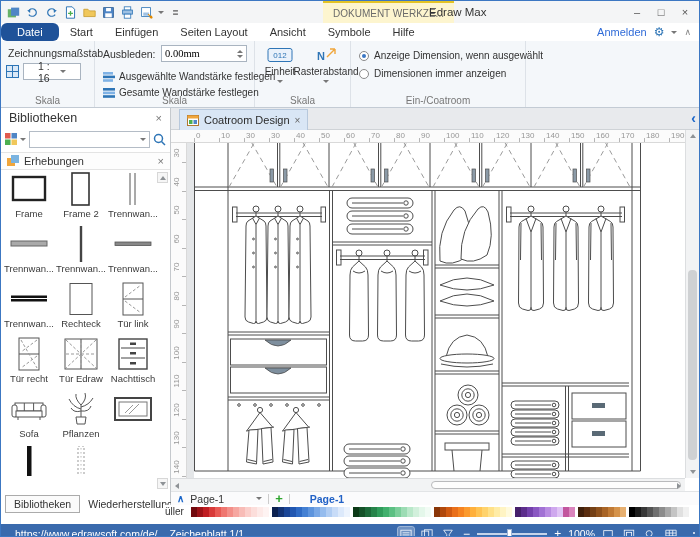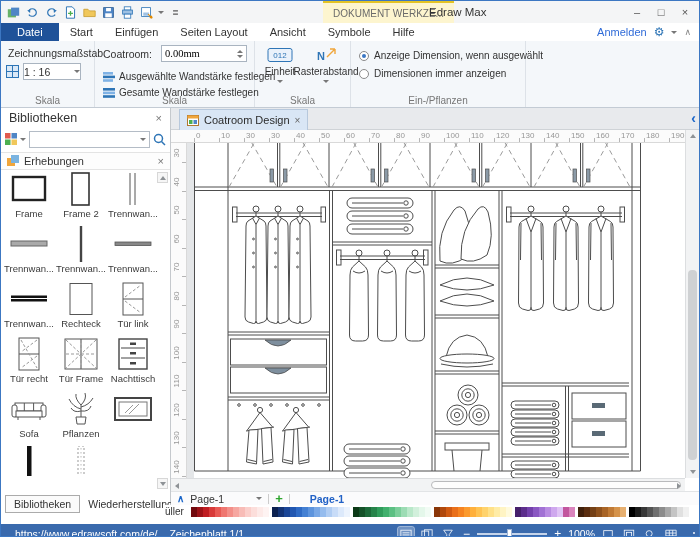--- a/index.html
+++ b/index.html
@@ -11,37 +11,37 @@
   .qat{display:flex;align-items:center;gap:4px;padding-left:5px;}
   .qat .qi{width:15px;height:15px;display:flex;align-items:center;justify-content:center;}
   .qat svg{width:13px;height:13px;display:block;}
   .doc-tools{position:absolute;left:322px;top:0;height:22px;padding:0 10px;background:#fdf5cf;border-top:2px solid #e3c325;color:#6a6a6a;font-size:10px;display:flex;align-items:center;}
   .app-title{position:absolute;left:428px;top:0;height:22px;display:flex;align-items:center;font-size:11.5px;color:#333;}
   .win-btns{position:absolute;right:2px;top:0;height:22px;display:flex;}
   .win-btn{width:24px;height:22px;display:flex;align-items:center;justify-content:center;color:#555;font-size:11px;}
 
   
   .menubar{position:absolute;top:22px;left:0;right:0;height:18px;background:#fff;display:flex;align-items:stretch;}
-  .mtab{display:flex;align-items:center;padding:0 11px;color:#333;font-size:11px;}
+  .mtab{display:flex;align-items:center;padding:0 11px;color:#333;font-size:11px;border-radius:6px;}
   .mtab.primary{background:#1f5299;color:#fff;padding:0 16px;}
   .mtab.contextual{background:#fff;border:1px solid #d9dce1;border-bottom:none;color:#3b3b3b;}
   .menu-right{margin-left:auto;display:flex;align-items:center;gap:7px;padding-right:8px;}
   .signin{color:#2f6bd8;font-size:11px;}
   .gear{color:#2e75b6;font-size:12px;}
   .caret{display:inline-block;width:0;height:0;border-left:3.5px solid transparent;border-right:3.5px solid transparent;border-top:4px solid #777;}
   .caret.sm{border-left-width:3px;border-right-width:3px;border-top-width:3.5px;}
   .chev-up{color:#8a8a8a;font-size:9px;}
 
   
   .ribbon{position:absolute;top:40px;left:0;right:0;height:67px;background:#f4f7fa;border-bottom:1px solid #c3cbd4;}
   .rgroup{position:absolute;top:0;bottom:0;border-right:1px solid #dde2e8;}
   .rg-label{position:absolute;bottom:1px;left:0;right:0;text-align:center;font-size:10px;color:#777;}
   .rg1{left:0;width:94px;}
   .rg1 .t1{position:absolute;left:7px;top:6px;font-size:10.5px;}
-  .scalebox{position:absolute;left:22px;top:22px;width:58px;height:17px;border:1px solid #a9b4c0;background:#fff;display:flex;align-items:center;padding:0 0;gap:4px;font-size:10.5px;}
+  .scalebox{position:absolute;left:22px;top:22px;width:58px;height:17px;border:1px solid #a9b4c0;background:#fff;display:flex;align-items:center;padding:0 14px;gap:4px;font-size:10.5px;}
   .scalebox .caret{margin-left:auto;}
   .rg1-ic{position:absolute;left:5px;top:24px;}
   .rg2{left:94px;width:160px;}
   .rg2 .wl{position:absolute;left:8px;top:7px;font-size:10.5px;}
   .spin{position:absolute;left:66px;top:4px;width:86px;height:17px;border:1px solid #a9b4c0;background:#fff;display:flex;align-items:center;}
   .spin input{border:none;outline:none;width:64px;font-size:10.5px;font-family:Liberation Serif, serif;padding:0 3px;background:transparent;}
   .spin .spincol{margin-left:auto;display:flex;flex-direction:column;gap:2px;padding-right:3px;}
   .spin .cu{width:0;height:0;border-left:3px solid transparent;border-right:3px solid transparent;border-bottom:3.5px solid #777;}
   .rbtn{position:absolute;left:8px;display:flex;align-items:center;gap:4px;font-size:10px;color:#333;white-space:nowrap;}
   .rg3{left:254px;width:96px;}
@@ -235,21 +235,21 @@
             <rect x="0.5" y="0.5" width="12" height="12" fill="#dbe9f7" stroke="#2e75b6"></rect>
             <path d="M6.5 0 V13 M0 6.5 H13" stroke="#2e75b6" fill="none"></path>
           </svg></span>
       <div class="scalebox">
         <span>1 : 16</span>
         <span class="caret sm"></span>
       </div>
       <div class="rg-label">Skala</div>
     </div>
     <div class="rgroup rg2">
-      <div class="wl">Coatroom:</div>
+      <div class="wl">Ausbleden:</div>
       <div class="spin">
         <input value="0.00mm" style="">
         <span class="spincol">
             <span class="cu"></span>
             <span class="caret sm"></span>
           </span>
       </div>
       <div class="rbtn" style="top:30px;">
         <svg width="12" height="10" viewBox="0 0 12 10">
             <rect y="0" width="10" height="2.6" fill="#7fb2e5"></rect>
@@ -289,21 +289,21 @@
     </div>
     <div class="rgroup rg4">
       <div class="radio-row" style="top:9px;">
         <span class="radio sel"></span>
         <span>Anzeige Dimension, wenn ausgewählt</span>
       </div>
       <div class="radio-row" style="top:27px;">
         <span class="radio"></span>
         <span>Dimensionen immer anzeigen</span>
       </div>
-      <div class="rg-label">Ein-/Pflanzen</div>
+      <div class="rg-label">Ein-/Coatroom</div>
     </div>
   </div>
 
   <div class="main">
 
     <div class="sidebar">
       <div class="sb-head">
         <span class="sb-title">Bibliotheken</span>
         <span class="sb-x">×</span>
       </div>
@@ -421,21 +421,21 @@
             <div class="shape-label">Tür recht</div>
           </div>
           <div class="shape-cell">
             <div class="shape-icon">
               <svg viewBox="0 0 40 36">
                 <rect x="4" y="3" width="32" height="30" fill="#fff" stroke="#555"></rect>
                 <path d="M20 3 V33" stroke="#555" fill="none"></path>
                 <path d="M5 4 L35 32 M35 4 L5 32 M5 18 H35 M20 4 V32" stroke="#999" stroke-dasharray="3 2" fill="none"></path>
               </svg>
             </div>
-            <div class="shape-label">Tür Frame</div>
+            <div class="shape-label">Tür Edraw</div>
           </div>
           <div class="shape-cell">
             <div class="shape-icon">
               <svg viewBox="0 0 40 36">
                 <rect x="6" y="3" width="28" height="30" fill="#fff" stroke="#444" stroke-width="1.4"></rect>
                 <path d="M8 12 H32 M8 22 H32" stroke="#444" fill="none"></path>
                 <rect x="17" y="6.5" width="6" height="2.5" fill="#444"></rect>
                 <rect x="17" y="16" width="6" height="2.5" fill="#444"></rect>
                 <rect x="17" y="26" width="6" height="2.5" fill="#444"></rect>
               </svg>

